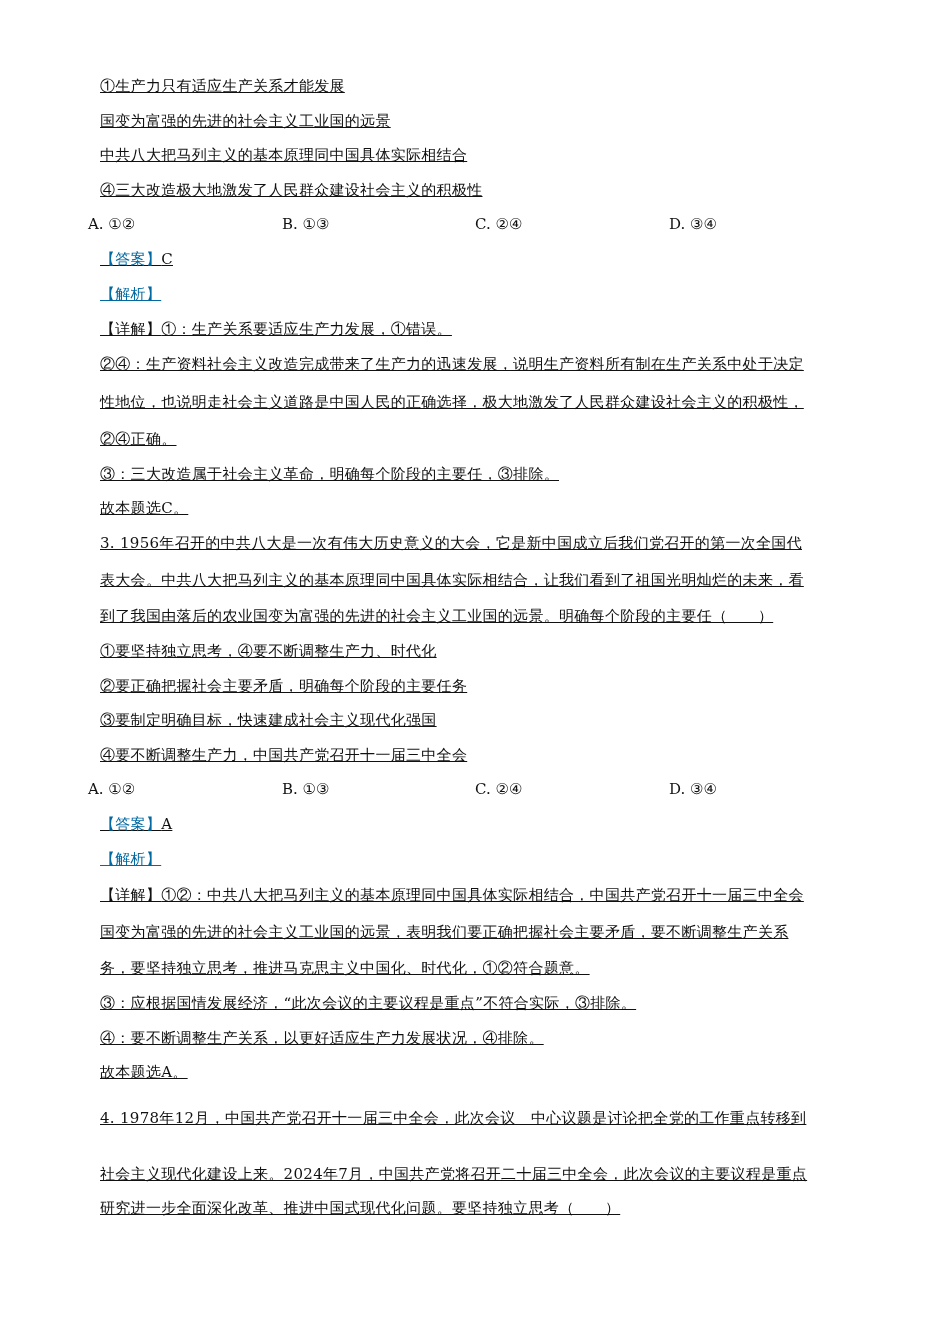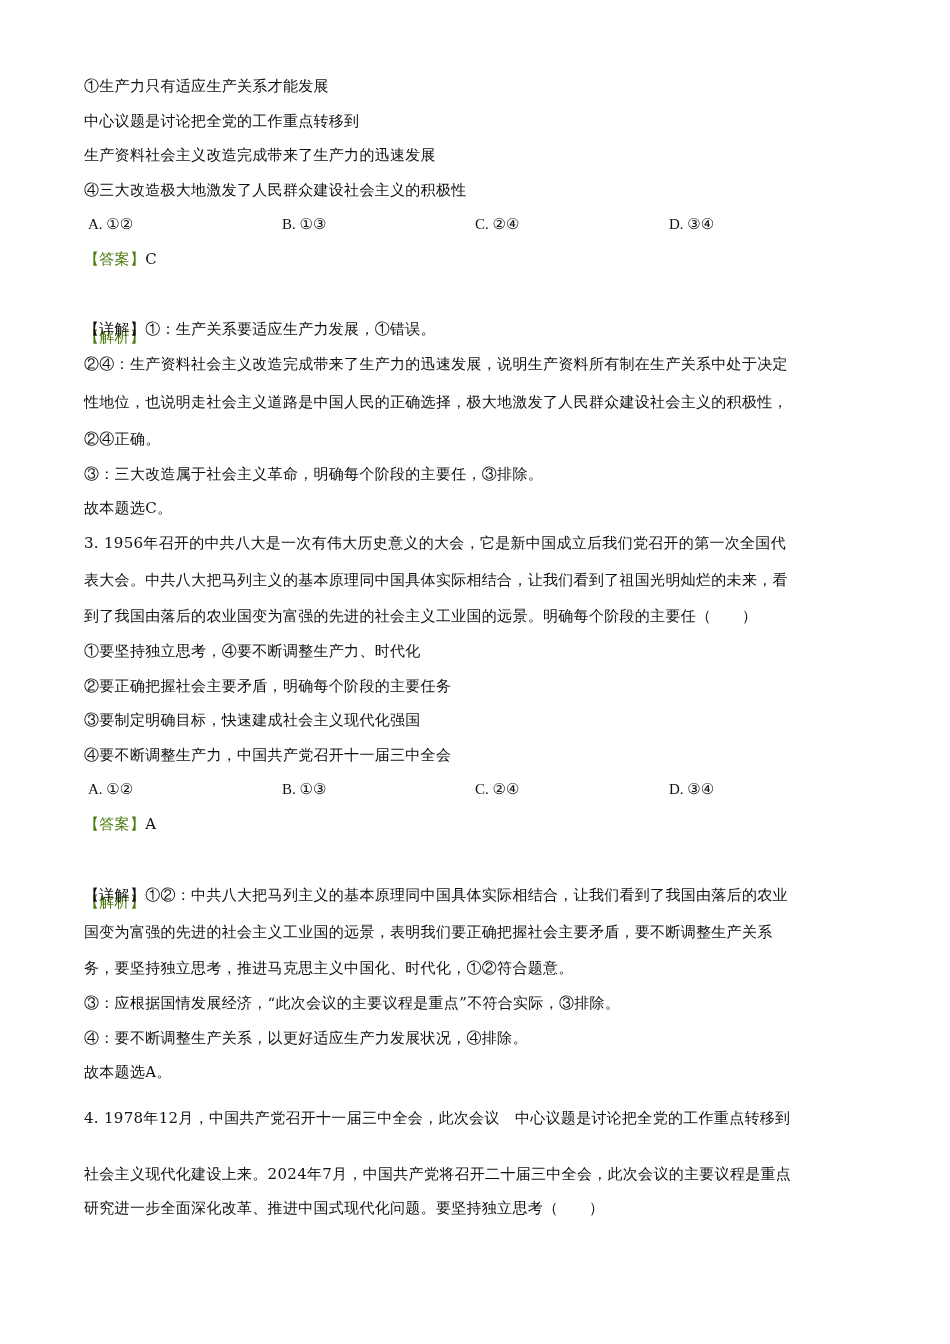--- a/index.html
+++ b/index.html
@@ -1,27 +1,27 @@
 <!DOCTYPE html>
 <html><head>
   <meta charset="utf-8">
   <style>
     html, body { margin: 0; padding: 0; background: #ffffff; }
     body { width: 950px; height: 1344px; position: relative; overflow: hidden;
       font-family: "DejaVu Serif", "Liberation Serif", serif; color: #111; font-size: 15px; }
-    .line { position: absolute; left: 84px; white-space: nowrap; line-height: 20px; letter-spacing: 0.3px; }
-    .tag { color: #4d7c0f; margin-top: 43px; }
-    .opt { position: absolute; white-space: nowrap; line-height: 20px; font-family: Liberation Serif, serif; }
+    .line { position: absolute; left: 100px; white-space: nowrap; line-height: 20px; letter-spacing: 0.3px; text-decoration: underline; }
+    .tag { color: #0369a1; }
+    .opt { position: absolute; white-space: nowrap; line-height: 20px; }
   </style>
 </head>
 <body>
 
 <div class="line" style="top:76px">①生产力只有适应生产关系才能发展</div>
-<div class="line" style="top:111px">中心议题是讨论把全党的工作重点转移到</div>
-<div class="line" style="top:145px">生产资料社会主义改造完成带来了生产力的迅速发展</div>
+<div class="line" style="top:111px">国变为富强的先进的社会主义工业国的远景</div>
+<div class="line" style="top:145px">中共八大把马列主义的基本原理同中国具体实际相结合</div>
 <div class="line" style="top:180px">④三大改造极大地激发了人民群众建设社会主义的积极性</div>
 
 <div class="opt" style="top:214px;left:88px">A. ①②</div>
 <div class="opt" style="top:214px;left:282px">B. ①③</div>
 <div class="opt" style="top:214px;left:475px">C. ②④</div>
 <div class="opt" style="top:214px;left:669px">D. ③④</div>
 
 <div class="line" style="top:249px">
   <span class="tag">【答案】</span><span>C</span>
 </div>
@@ -47,21 +47,21 @@
 <div class="opt" style="top:779px;left:88px">A. ①②</div>
 <div class="opt" style="top:779px;left:282px">B. ①③</div>
 <div class="opt" style="top:779px;left:475px">C. ②④</div>
 <div class="opt" style="top:779px;left:669px">D. ③④</div>
 
 <div class="line" style="top:814px">
   <span class="tag">【答案】</span><span>A</span>
 </div>
 <div class="line tag" style="top:849px">【解析】</div>
 <div class="line" style="top:885px">
-  <span>【详解】</span><span>①②：中共八大把马列主义的基本原理同中国具体实际相结合，让我们看到了我国由落后的农业</span>
+  <span>【详解】</span><span>①②：中共八大把马列主义的基本原理同中国具体实际相结合，中国共产党召开十一届三中全会</span>
 </div>
 <div class="line" style="top:922px">国变为富强的先进的社会主义工业国的远景，表明我们要正确把握社会主要矛盾，要不断调整生产关系</div>
 <div class="line" style="top:958px">务，要坚持独立思考，推进马克思主义中国化、时代化，①②符合题意。</div>
 <div class="line" style="top:993px">③：应根据国情发展经济，“此次会议的主要议程是重点”不符合实际，③排除。</div>
 <div class="line" style="top:1028px">④：要不断调整生产关系，以更好适应生产力发展状况，④排除。</div>
 <div class="line" style="top:1062px">故本题选A。</div>
 
 <div class="line" style="top:1108px">4. 1978年12月，中国共产党召开十一届三中全会，此次会议　中心议题是讨论把全党的工作重点转移到</div>
 <div class="line" style="top:1164px">社会主义现代化建设上来。2024年7月，中国共产党将召开二十届三中全会，此次会议的主要议程是重点</div>
 <div class="line" style="top:1198px">研究进一步全面深化改革、推进中国式现代化问题。要坚持独立思考（　　）</div>

